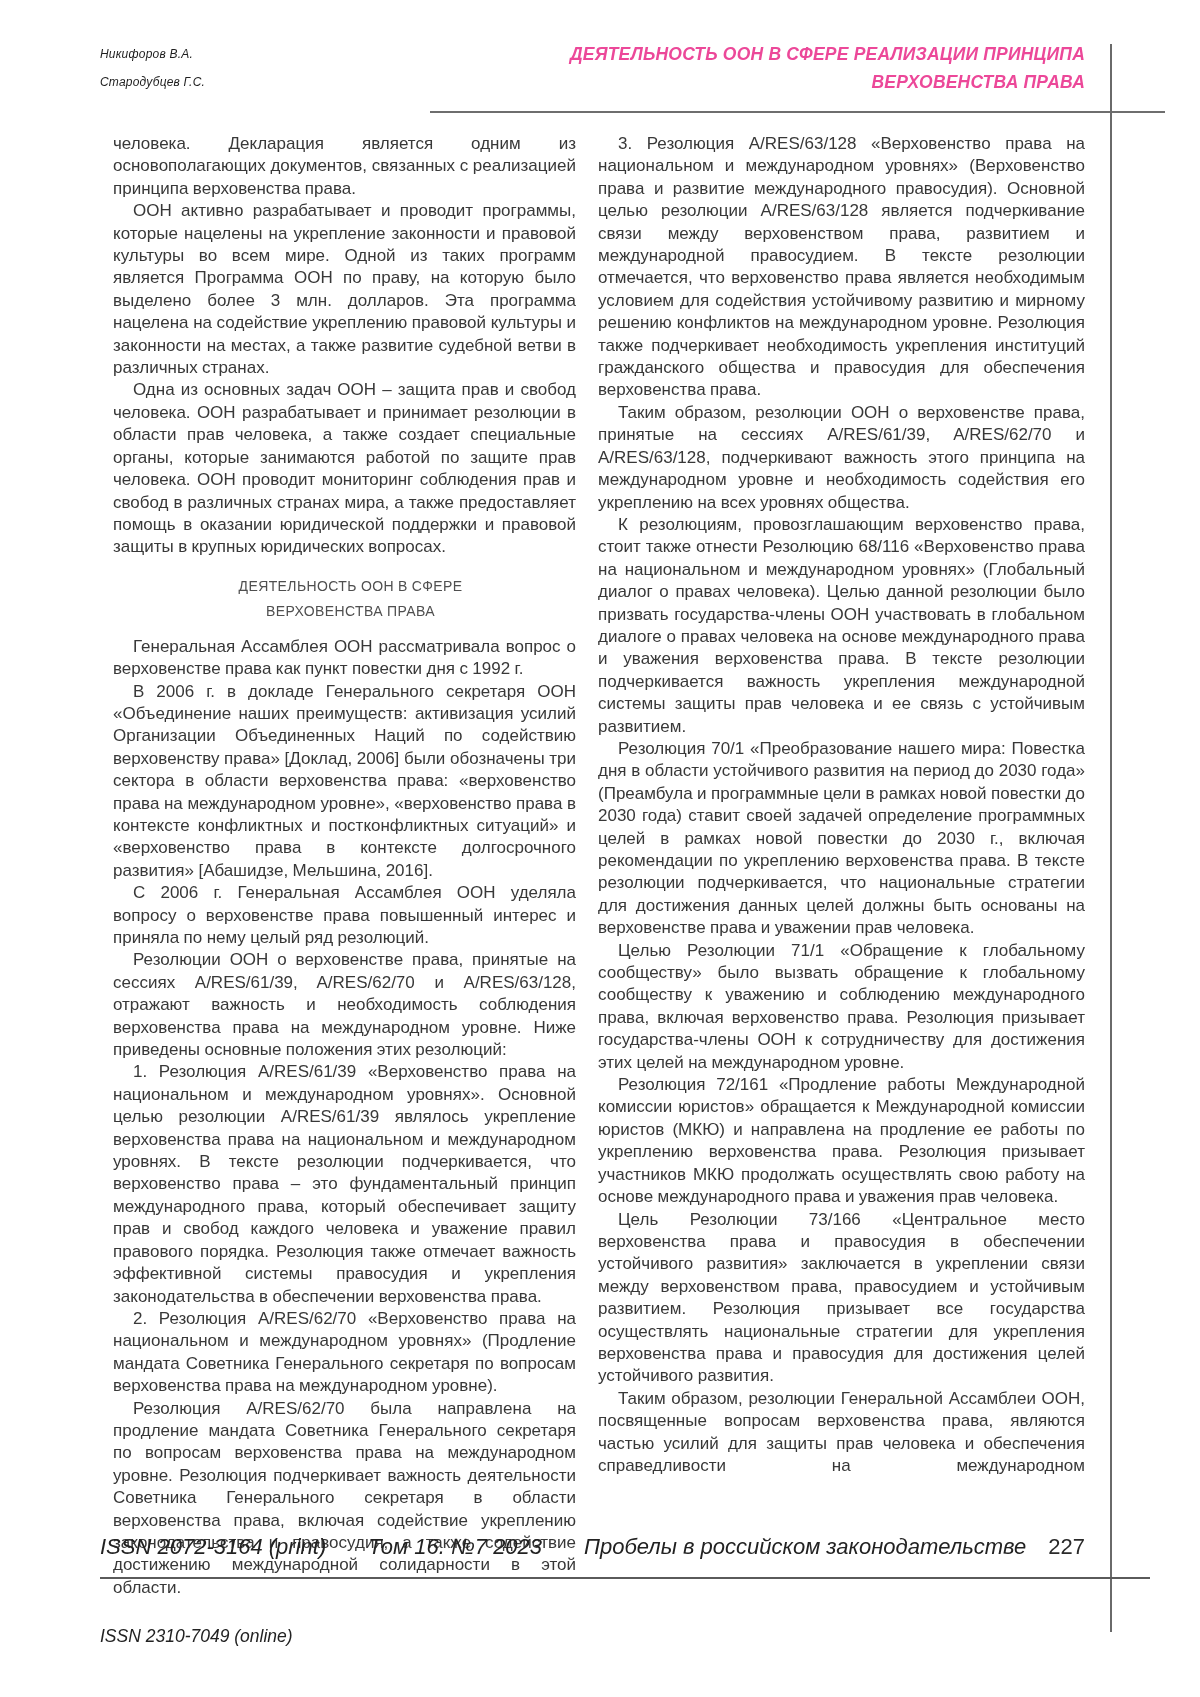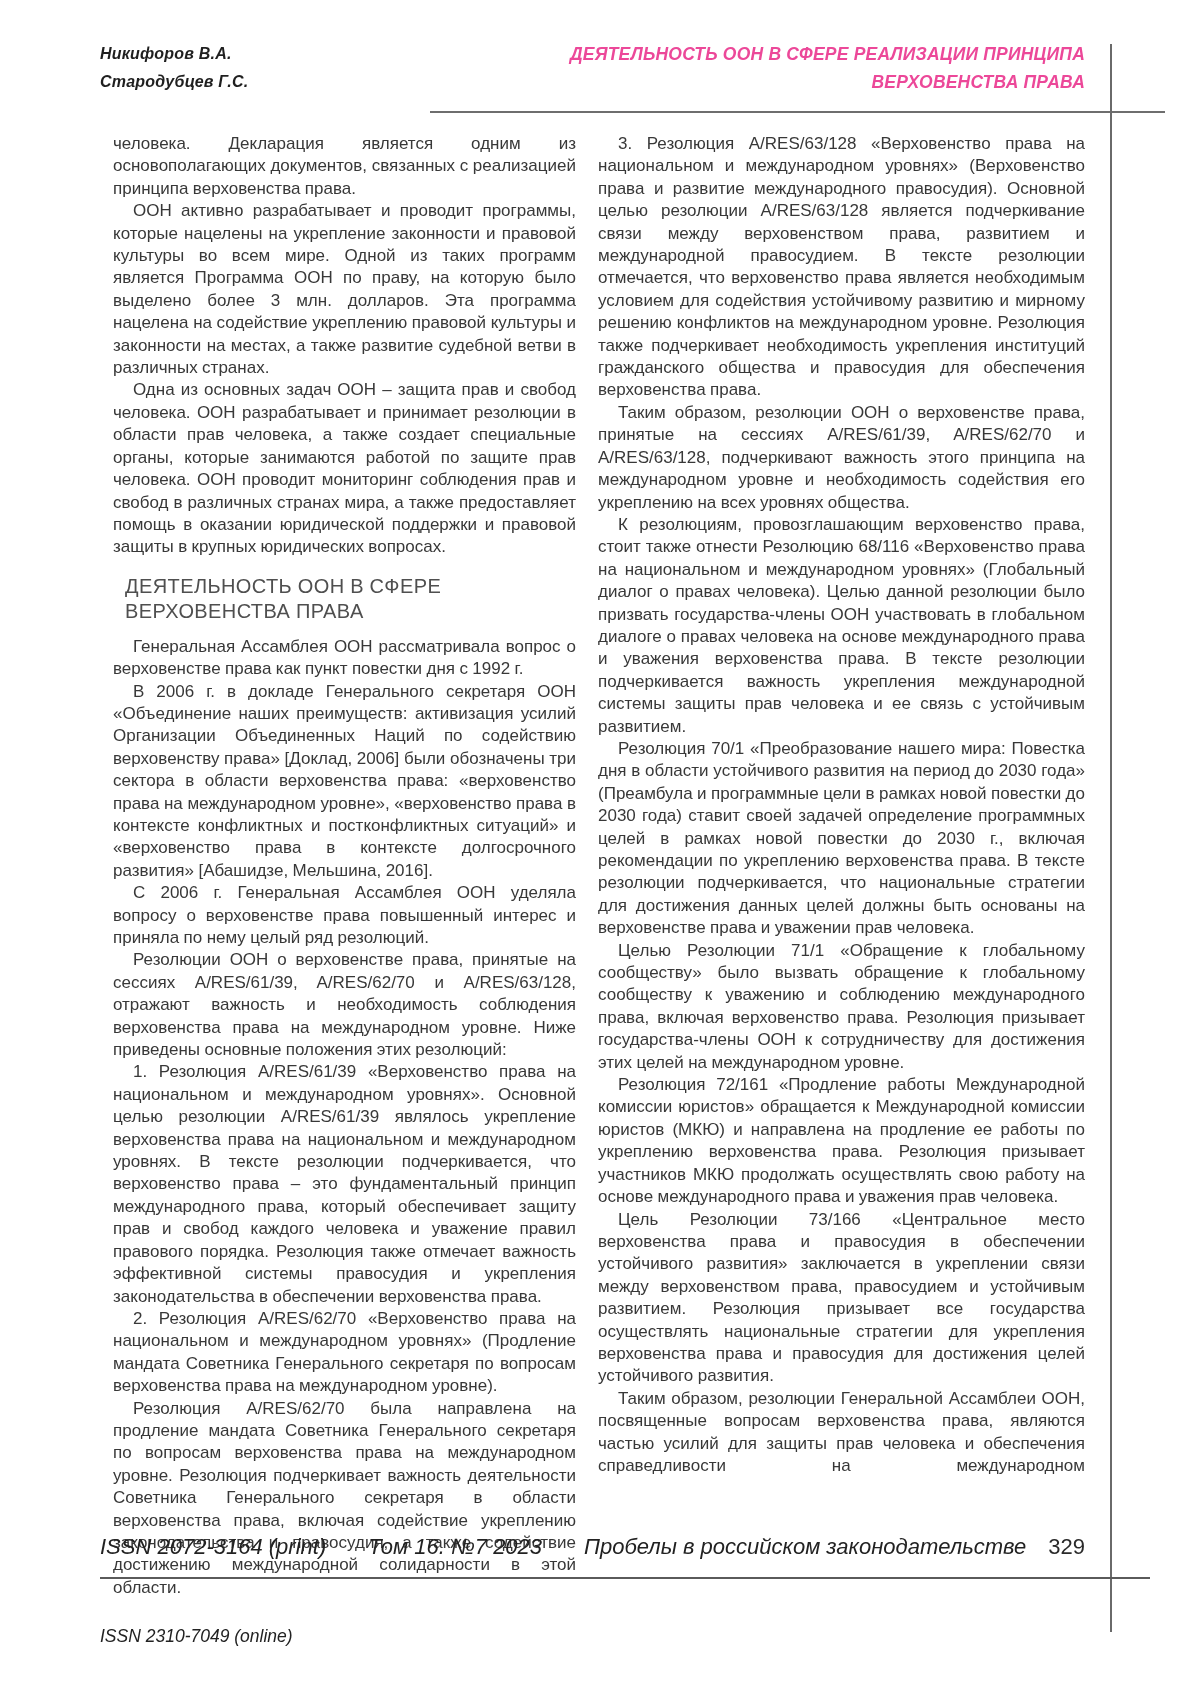--- a/index.html
+++ b/index.html
@@ -14,23 +14,23 @@
     background: #ffffff;
     overflow: hidden;
     font-family: "Liberation Sans", "DejaVu Sans", sans-serif;
   }
 
   
   .header-authors {
     position: absolute;
     left: 100px;
     top: 40px;
-    font-size: 16px;
+    font-size: 12px;
     line-height: 28px;
-    font-weight: bold;
+    font-weight: normal;
     font-style: italic;
     color: #1f1f1f;
     letter-spacing: .2px;
   }
   .header-title {
     position: absolute;
     right: 115px;
     top: 40px;
     width: 640px;
     text-align: right;
@@ -75,26 +75,26 @@
 
   .column p {
     margin: 0;
     text-indent: 20px;
   }
   .column p.no-indent { text-indent: 0; }
   .column p.justify-last { text-align-last: justify; }
 
   .col-heading {
     margin: 15px 0 11px 12px;
-    font-size: 20px;
+    font-size: 14px;
     line-height: 25.5px;
     color: #4f4f4f;
     letter-spacing: .4px;
     white-space: pre-line;
-    text-align: left;
+    text-align: center;
     text-indent: 0;
   }
 
   
   .rule-footer {
     position: absolute;
     left: 100px;
     top: 1577px;
     width: 1050px;
     height: 2px;
@@ -175,19 +175,19 @@
       <p class=" justify-last">Таким образом, резолюции Генеральной Ассамблеи ООН, посвященные вопросам верховенства права, являются частью усилий для защиты прав человека и обеспечения справедливости на международном</p>
     </div>
 
   <div class="rule-footer"></div>
 
   <div class="footer-row">
     <span>ISSN 2072-3164 (print)</span>
     <span>Том 16. №7 2023</span>
     <span class="footer-right">
       <span>Пробелы в российском законодательстве</span>
-      <span class="footer-page-number">329</span>
+      <span class="footer-page-number">227</span>
     </span>
   </div>
 
   <div class="footer-issn-online">ISSN 2310-7049 (online)</div>
 
 </div>
 
 </body></html>

